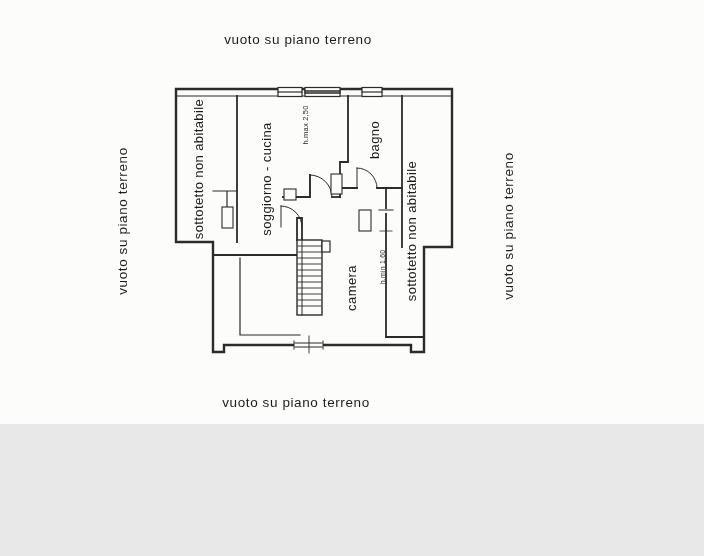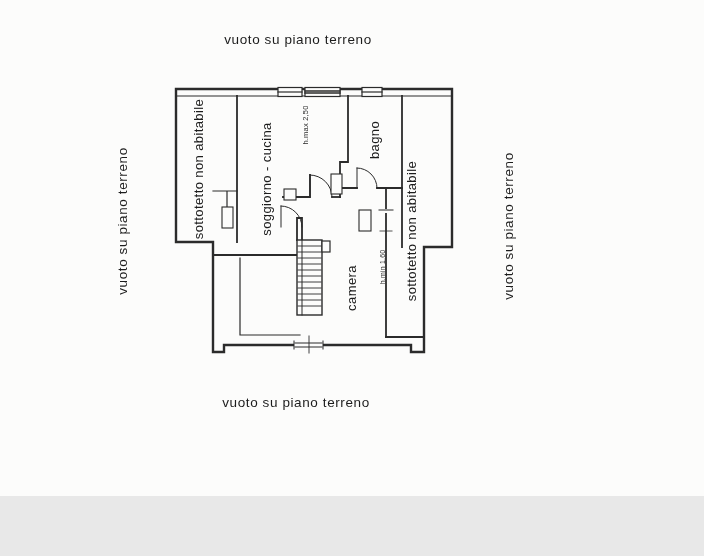--- a/index.html
+++ b/index.html
@@ -1,18 +1,18 @@
 <!DOCTYPE html>
 <html><head>
 <meta charset="utf-8">
 <style>
   html,body{margin:0;padding:0;background:#e8e8e8;}
   .screen{
     position:relative;
-    width:704px;height:496px;
+    width:704px;height:424px;
     background:#fcfcfb;
     overflow:hidden;
     font-family:"Liberation Sans","DejaVu Sans",sans-serif;
   }
   svg.plan{position:absolute;left:0;top:0;}
   .lbl{
     position:absolute;
     white-space:nowrap;
     color:#1c1c1c;
     transform:translate(-50%,-50%);

